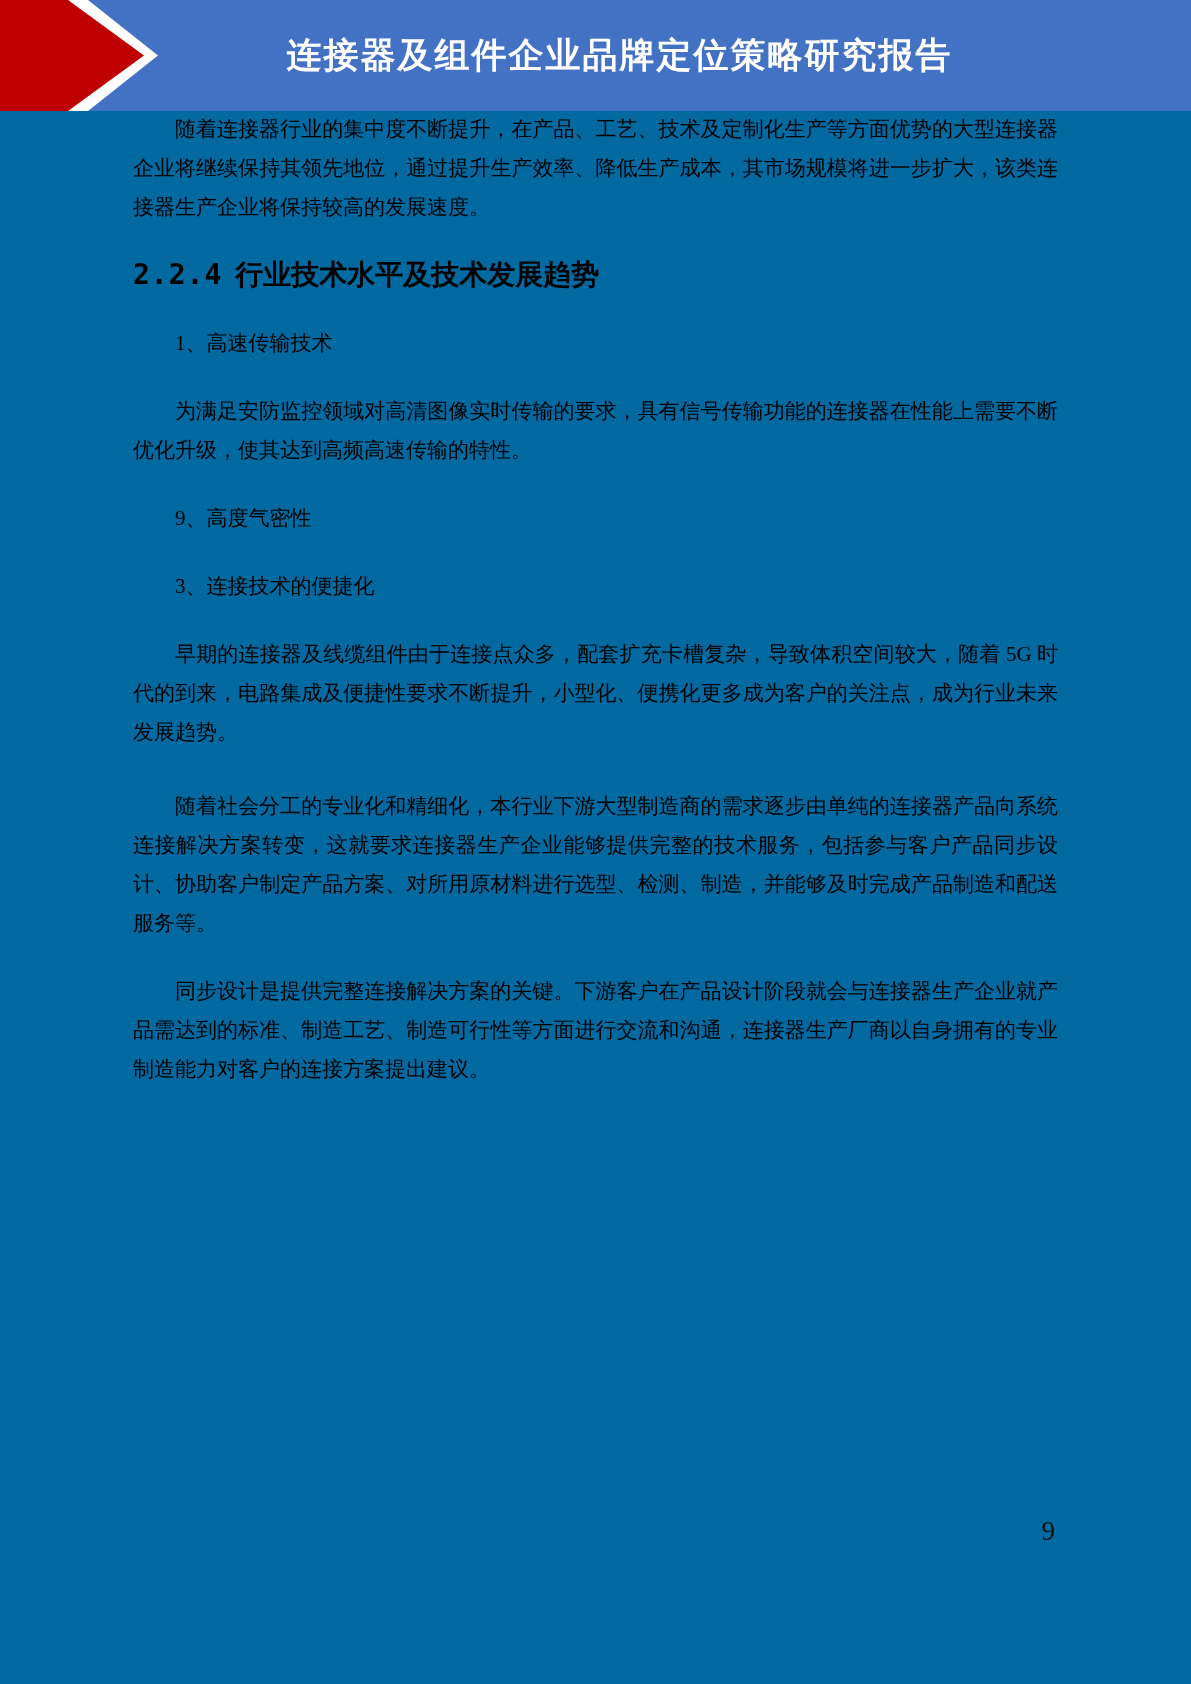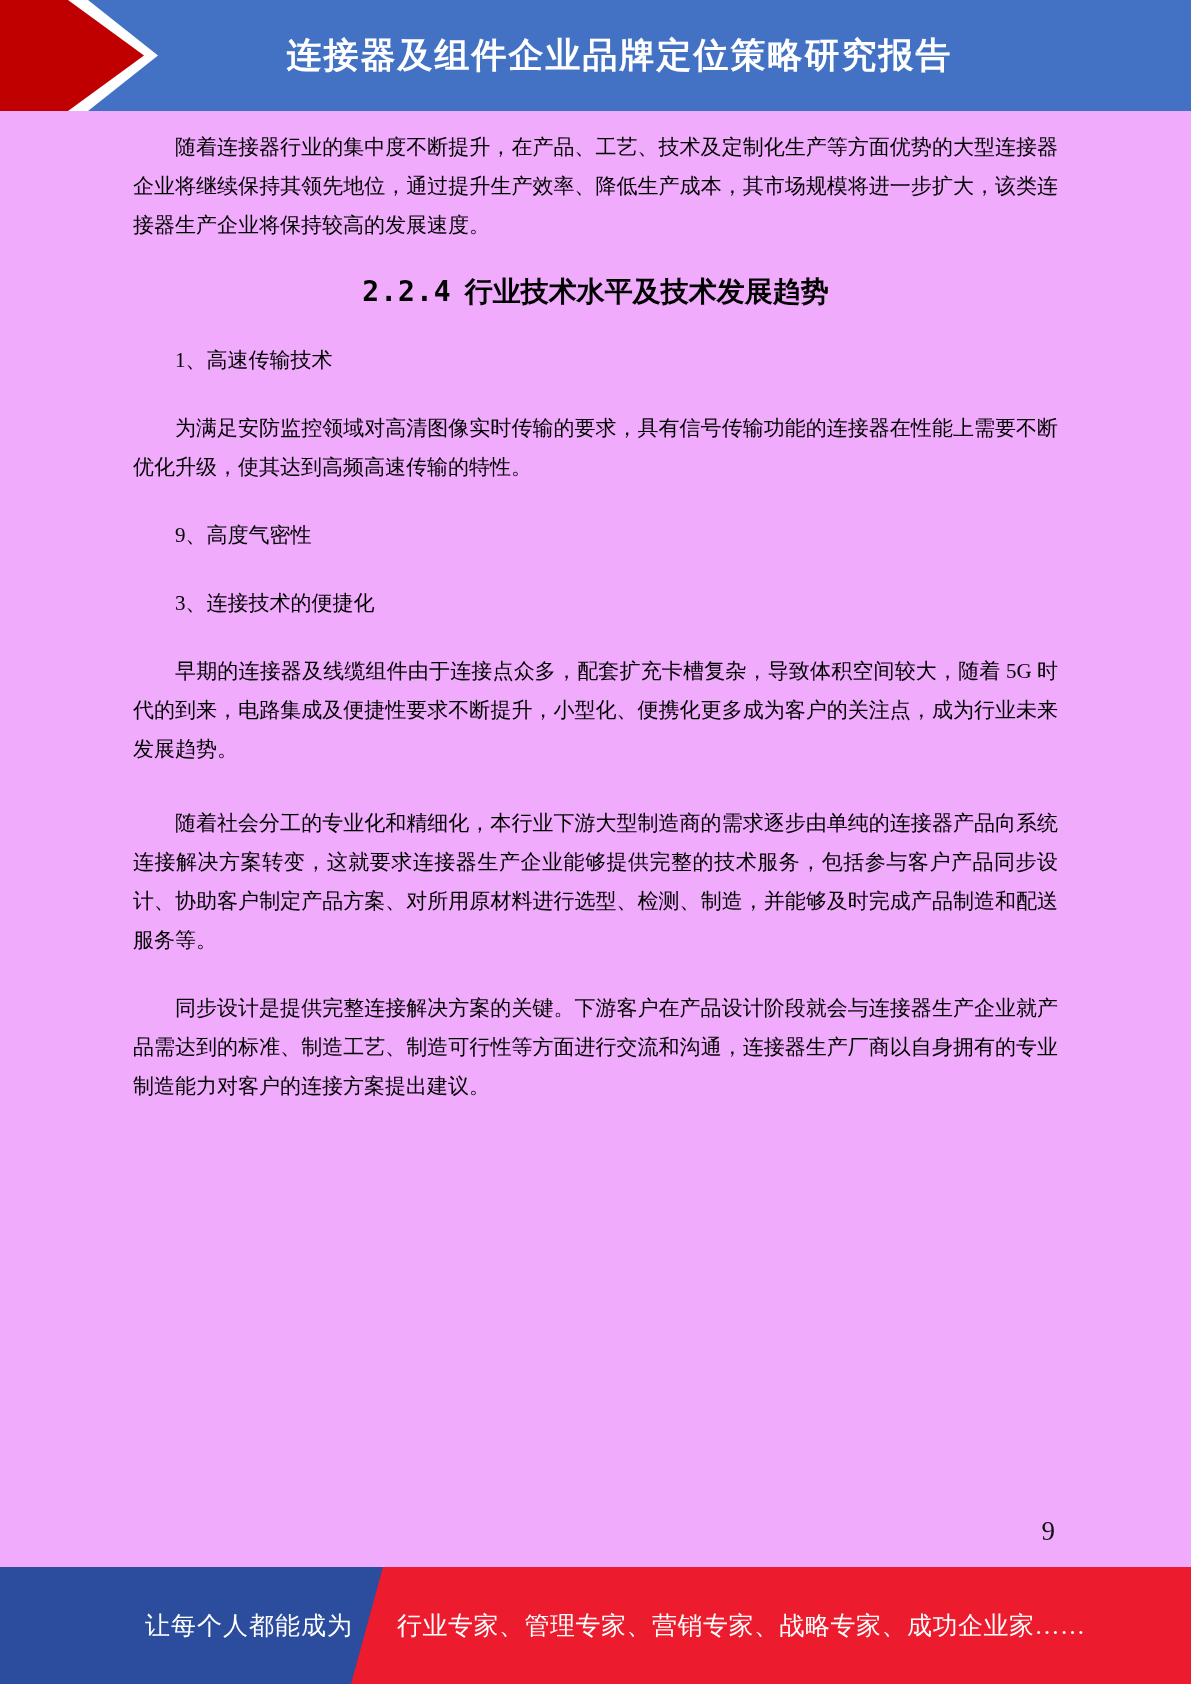--- a/index.html
+++ b/index.html
@@ -1,19 +1,19 @@
 <!DOCTYPE html>
 <html lang="zh" style="--banner-blue: #4372C4; --banner-red: #C00000; --footer-blue: #2C4C9E; --footer-red: #EC1B2D;"><head>
 <meta charset="utf-8">
 <title>连接器及组件企业品牌定位策略研究报告</title>
 <style>
   html,body { margin:0; padding:0; background:#ffffff; }
   .page {
     position:relative; width:1191px; height:1684px; margin:0 auto;
-    background:#f0abfc; overflow:hidden; color:#000;
+    background:#0369a1; overflow:hidden; color:#000;
     font-family:"Liberation Serif","DejaVu Serif",serif;
   }
 
   
   .banner {
     position:absolute; top:0; left:0; width:100%; height:111px;
     background:var(--banner-blue,#4372C4);
   }
   .banner-chevron { position:absolute; left:0; top:0; width:170px; height:111px; display:block; }
   .banner-title {
@@ -22,30 +22,30 @@
     color:#ffffff; font-family:"Liberation Sans","DejaVu Sans",sans-serif;
     font-weight:bold; font-size:35px; letter-spacing:2px; white-space:nowrap;
   }
 
   
   .content { position:absolute; top:111px; left:133px; width:925px; }
   .para {
     margin:29px 0 0; font-size:21px; line-height:39px;
     text-align:justify; text-justify:inter-ideograph; text-indent:2em;
   }
-  .para.first { margin-top:17px; }
+  .para.first { margin-top:0;font-family:Liberation Mono, monospace; }
   .para.lead  { margin-top:35px; }
   .subhead {
     margin:29px 0 0; font-size:21px; line-height:39px; text-indent:2em;
     white-space:nowrap;
   }
   .heading {
     margin:27px 0 0; font-size:28px; line-height:40px; font-weight:bold;
     font-family:"Liberation Sans","DejaVu Sans",sans-serif;
-    display:flex; align-items:baseline; gap:13px; white-space:nowrap;justify-content:center;
+    display:flex; align-items:baseline; gap:13px; white-space:nowrap;
   }
   .heading .num {
     font-family:"DejaVu Sans Mono","Liberation Mono",monospace;
     font-size:28px; letter-spacing:1px; font-weight:bold;
   }
 
   
   .page-number {
     position:absolute; top:1516px; right:136px;
     font-size:27px; line-height:30px; color:#111;
@@ -104,19 +104,14 @@
     <p class="para">早期的连接器及线缆组件由于连接点众多，配套扩充卡槽复杂，导致体积空间较大，随着 5G 时代的到来，电路集成及便捷性要求不断提升，小型化、便携化更多成为客户的关注点，成为行业未来发展趋势。</p>
 
 
     <p class="para lead">随着社会分工的专业化和精细化，本行业下游大型制造商的需求逐步由单纯的连接器产品向系统连接解决方案转变，这就要求连接器生产企业能够提供完整的技术服务，包括参与客户产品同步设计、协助客户制定产品方案、对所用原材料进行选型、检测、制造，并能够及时完成产品制造和配送服务等。</p>
     <p class="para">同步设计是提供完整连接解决方案的关键。下游客户在产品设计阶段就会与连接器生产企业就产品需达到的标准、制造工艺、制造可行性等方面进行交流和沟通，连接器生产厂商以自身拥有的专业制造能力对客户的连接方案提出建议。</p>
 
   </main>
 
   <div class="page-number">9</div>
 
-  <footer class="footer">
-    <div class="footer-blue-band"></div>
-    <span class="footer-slogan-prefix">让每个人都能成为</span>
-    <span class="footer-slogan-list">行业专家、管理专家、营销专家、战略专家、成功企业家……</span>
-  </footer>
 
 </div>
 
 </body></html>

